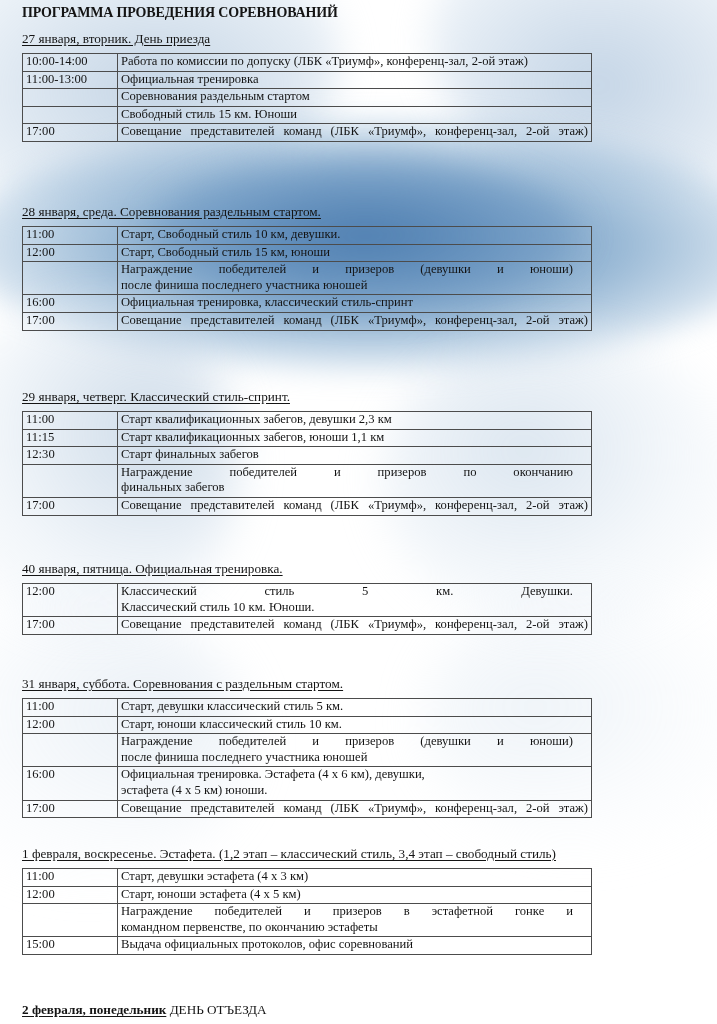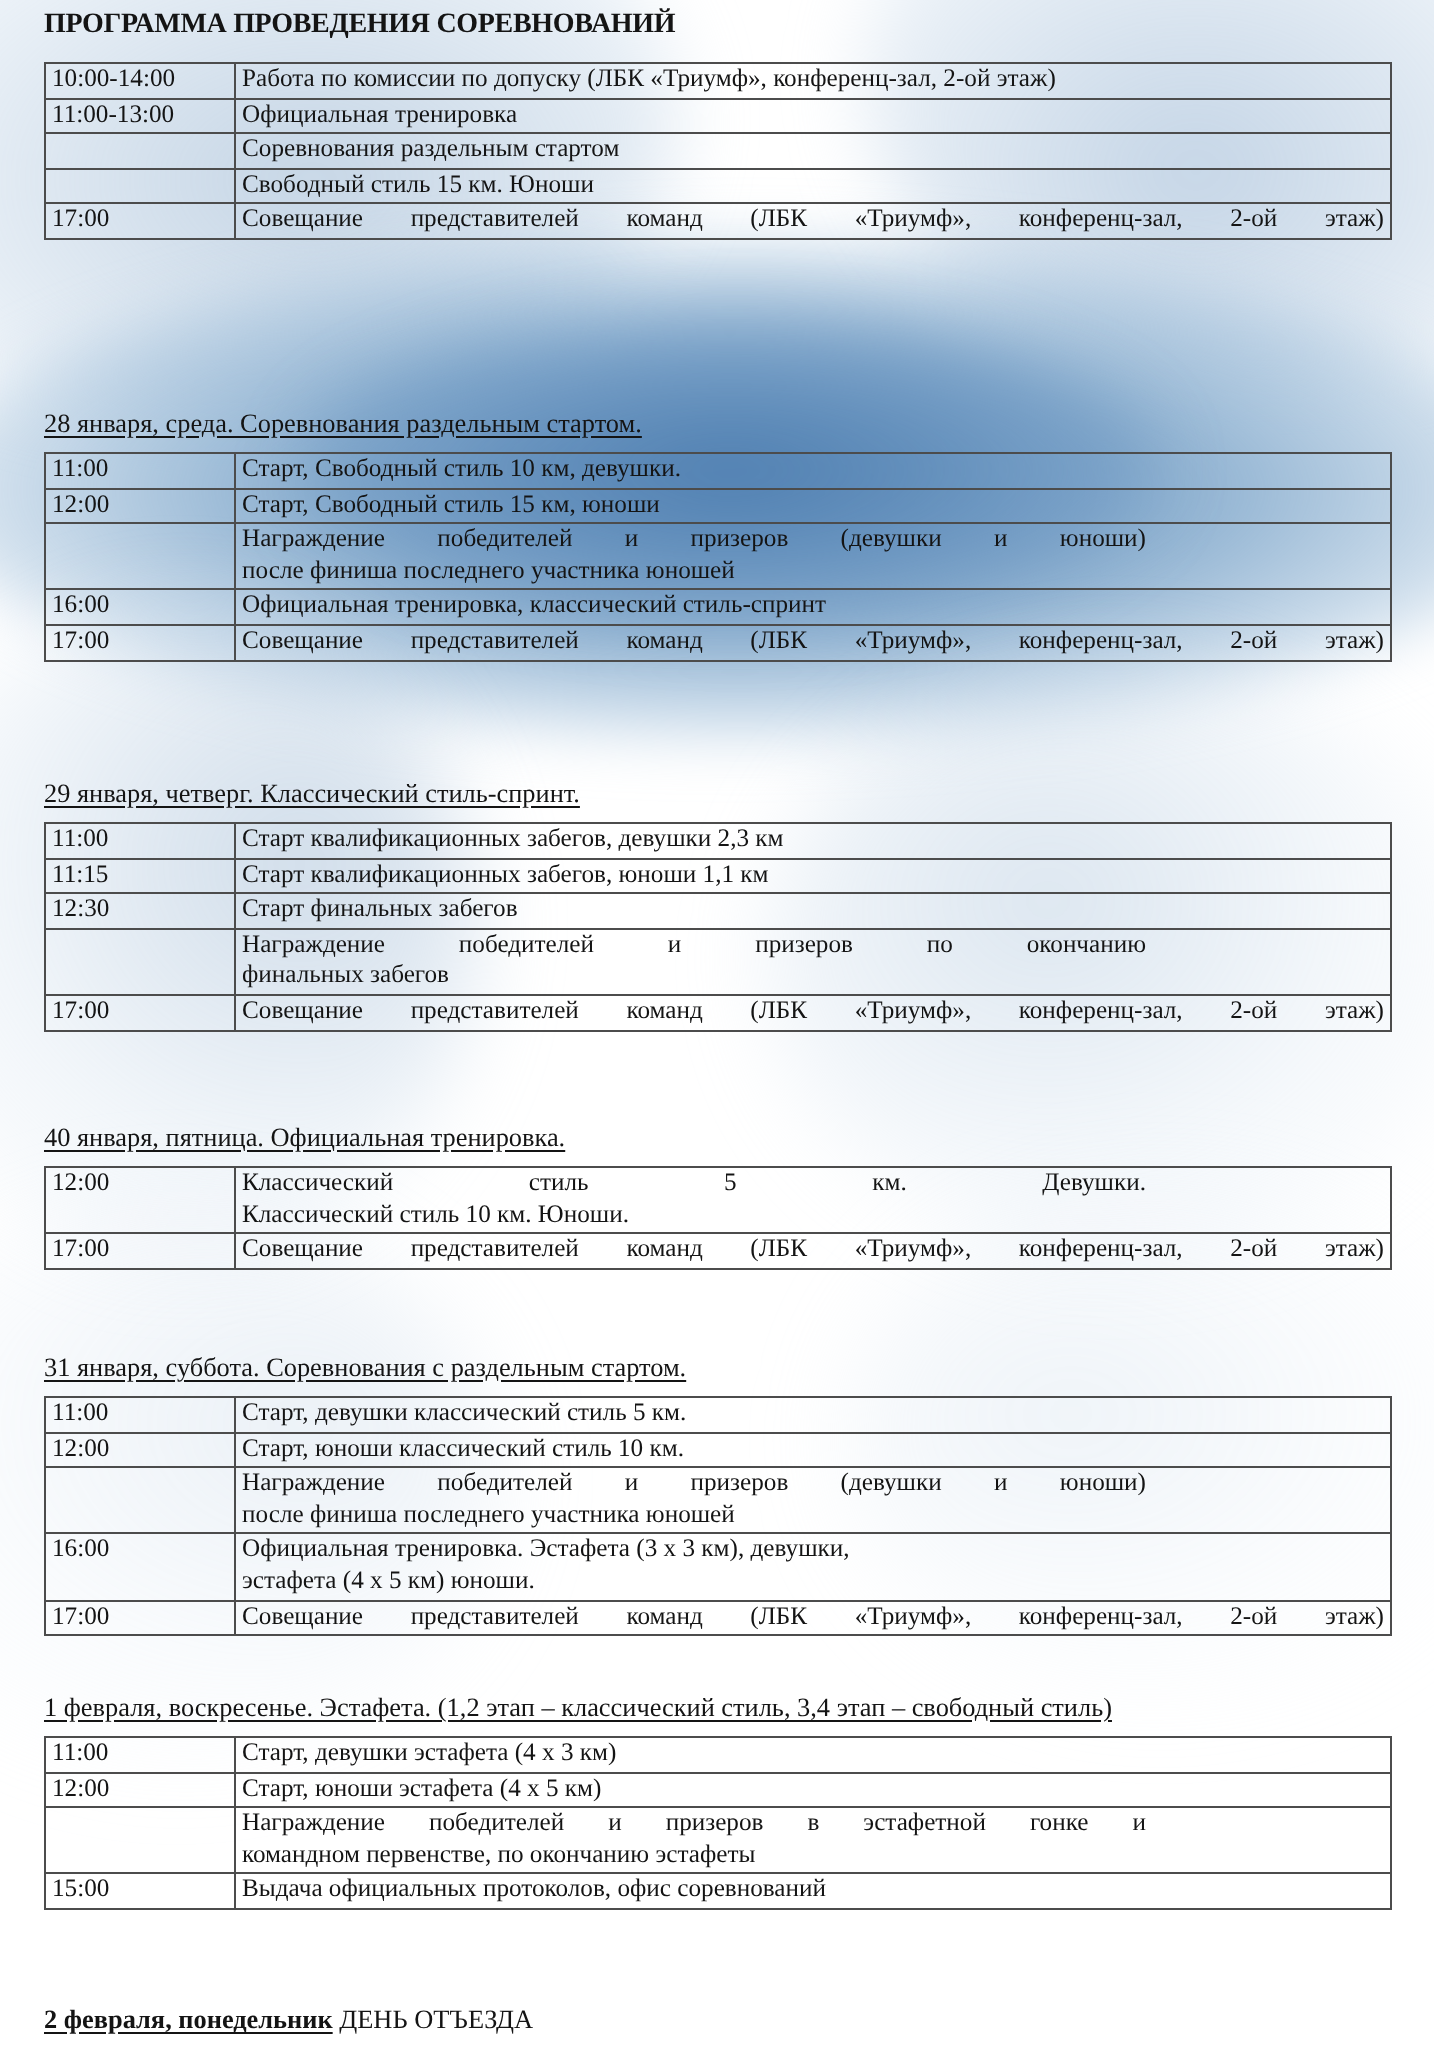--- a/index.html
+++ b/index.html
@@ -125,21 +125,21 @@
     white-space: nowrap;
     margin-bottom: 6px;
   }
   .day-heading .u {
     text-decoration: underline;
     text-underline-offset: 1.5px;
   }
 
   table.sched {
     border-collapse: collapse;
-    width: 674px;
+    width: 570px;
     table-layout: fixed;
     background: transparent;
     padding-left: 48px;
   }
   table.sched td {
     border: 1px solid #4c4c4c;
     vertical-align: top;
     font-size: 12.6px;
     line-height: 15.6px;
     padding: 0px 3px 1px 3px;
@@ -198,20 +198,21 @@
   <div class="blob b7"></div>
   <div class="blob b8"></div>
 </div>
 
 <div id="page">
 
   <div id="doc-title">ПРОГРАММА ПРОВЕДЕНИЯ СОРЕВНОВАНИЙ</div>
 
   <div id="sections-host">
       <div class="section" style="top: 31px;">
+        <div class="day-heading"><span class="u">27 января, вторник. День приезда</span></div>
         <table class="sched">
           <tbody>
             <tr>
               <td class="time">10:00-14:00</td>
               <td class="desc">
                 <span class="line n">Работа по комиссии по допуску (ЛБК «Триумф», конференц-зал, 2-ой этаж)</span>
               </td>
             </tr>
             <tr>
               <td class="time">11:00-13:00</td>
@@ -355,21 +356,21 @@
             <tr>
               <td class="time"></td>
               <td class="desc">
                 <span class="line j-narrow">Награждение победителей и призеров (девушки и юноши)</span>
                 <span class="line n">после финиша последнего участника юношей</span>
               </td>
             </tr>
             <tr>
               <td class="time">16:00</td>
               <td class="desc">
-                <span class="line n">Официальная тренировка. Эстафета (3 х 3 км), девушки,</span>
+                <span class="line n">Официальная тренировка. Эстафета (4 х 6 км), девушки,</span>
                 <span class="line n">эстафета (4 х 5 км) юноши.</span>
               </td>
             </tr>
             <tr>
               <td class="time">17:00</td>
               <td class="desc">
                 <span class="line j">Совещание представителей команд (ЛБК «Триумф», конференц-зал, 2-ой этаж)</span>
               </td>
             </tr>
           </tbody>

